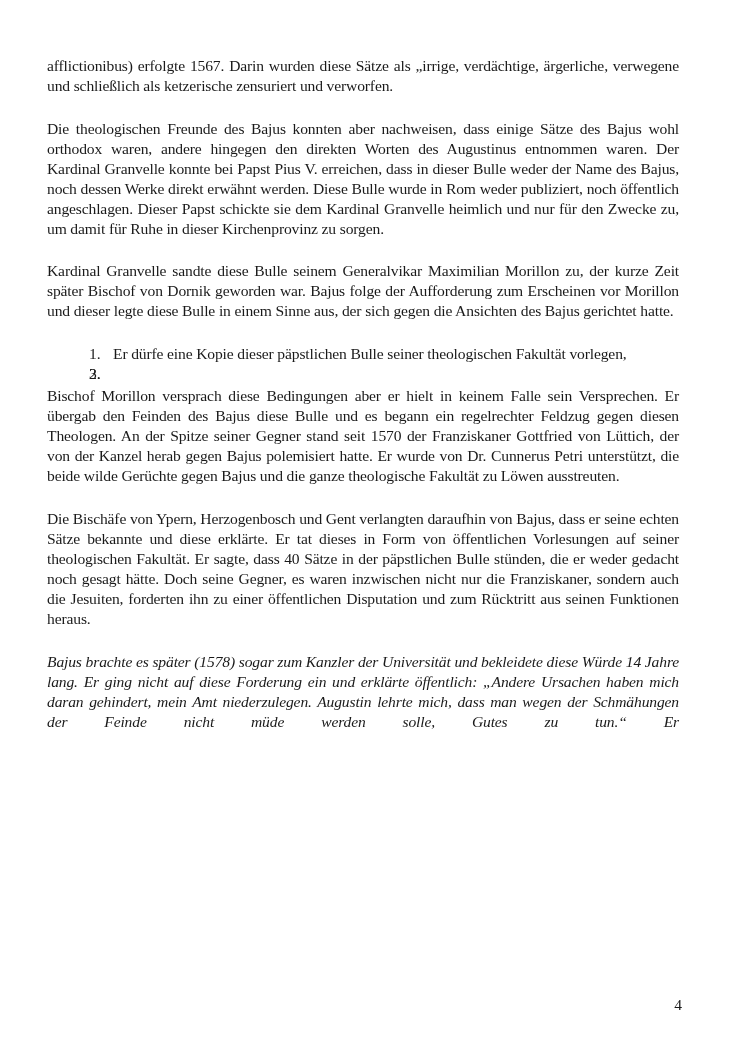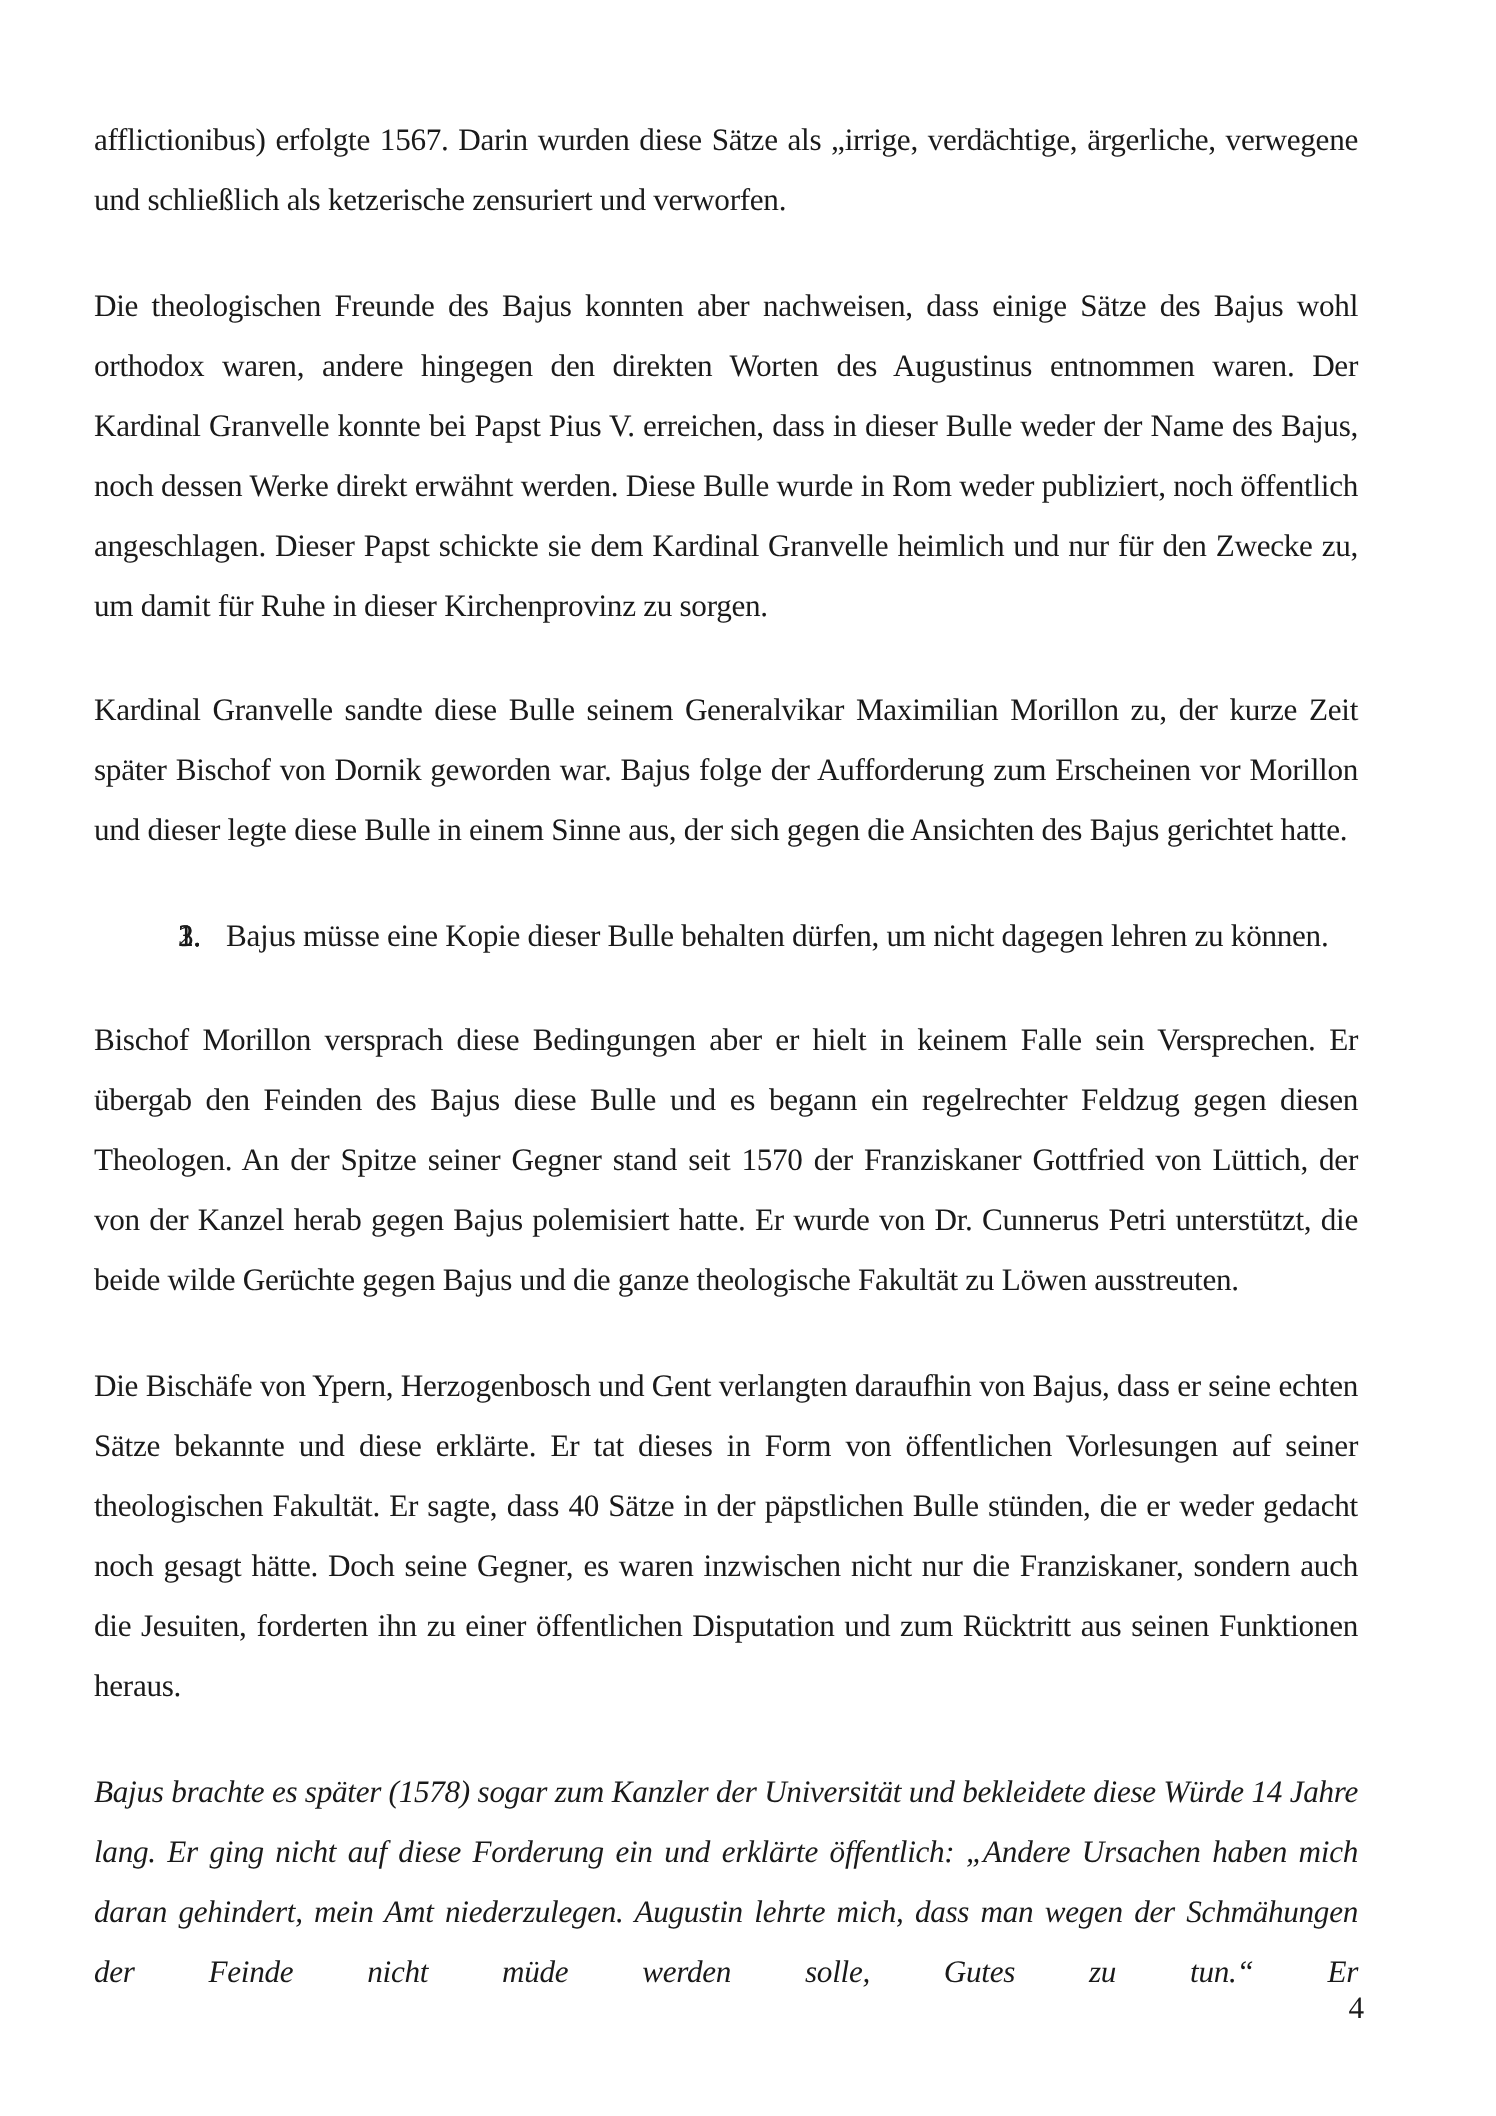--- a/index.html
+++ b/index.html
@@ -14,21 +14,21 @@
       overflow: hidden;
       font-family: "Liberation Serif", "DejaVu Serif", serif;
       color: #1a1a1a;
     }
     .page {
       position: absolute;
       left: 47px;
       top: 56px;
       width: 632px;
       font-size: 15.6px;
-      line-height: 30px;
+      line-height: 20px;
       letter-spacing: -0.15px;
     }
     .para {
       margin: 0 0 22.6px 0;
       text-align: justify;
       text-align-last: left;
     }
     .para.last {
       margin-bottom: 0;
       text-align-last: justify;
@@ -66,27 +66,27 @@
 <body>
 
 <div class="page">
   <p class="para">afflictionibus) erfolgte 1567. Darin wurden diese Sätze als „irrige, verdächtige, ärgerliche, verwegene und schließlich als ketzerische zensuriert und verworfen.</p>
   <p class="para">Die theologischen Freunde des Bajus konnten aber nachweisen, dass einige Sätze des Bajus wohl orthodox waren, andere hingegen den direkten Worten des Augustinus entnommen waren. Der Kardinal Granvelle konnte bei Papst Pius V. erreichen, dass in dieser Bulle weder der Name des Bajus, noch dessen Werke direkt erwähnt werden. Diese Bulle wurde in Rom weder publiziert, noch öffentlich angeschlagen. Dieser Papst schickte sie dem Kardinal Granvelle heimlich und nur für den Zwecke zu, um damit für Ruhe in dieser Kirchenprovinz zu sorgen.</p>
   <p class="para">Kardinal Granvelle sandte diese Bulle seinem Generalvikar Maximilian Morillon zu, der kurze Zeit später Bischof von Dornik geworden war. Bajus folge der Aufforderung zum Erscheinen vor Morillon und dieser legte diese Bulle in einem Sinne aus, der sich gegen die Ansichten des Bajus gerichtet hatte.</p>
 
   <ol class="conditions">
     <li>
       <span class="num">1.</span>
+      <span>Er dürfe eine Kopie dieser päpstlichen Bulle seiner theologischen Fakultät vorlegen,</span>
     </li>
     <li>
       <span class="num">2.</span>
     </li>
     <li>
       <span class="num">3.</span>
-      <span>Bajus müsse eine Kopie dieser Bulle behalten dürfen, um nicht dagegen lehren zu können.</span>
     </li>
   </ol>
 
   <p class="para">Bischof Morillon versprach diese Bedingungen aber er hielt in keinem Falle sein Versprechen. Er übergab den Feinden des Bajus diese Bulle und es begann ein regelrechter Feldzug gegen diesen Theologen. An der Spitze seiner Gegner stand seit 1570 der Franziskaner Gottfried von Lüttich, der von der Kanzel herab gegen Bajus polemisiert hatte. Er wurde von Dr. Cunnerus Petri unterstützt, die beide wilde Gerüchte gegen Bajus und die ganze theologische Fakultät zu Löwen ausstreuten.</p>
   <p class="para">Die Bischäfe von Ypern, Herzogenbosch und Gent verlangten daraufhin von Bajus, dass er seine echten Sätze bekannte und diese erklärte. Er tat dieses in Form von öffentlichen Vorlesungen auf seiner theologischen Fakultät. Er sagte, dass 40 Sätze in der päpstlichen Bulle stünden, die er weder gedacht noch gesagt hätte. Doch seine Gegner, es waren inzwischen nicht nur die Franziskaner, sondern auch die Jesuiten, forderten ihn zu einer öffentlichen Disputation und zum Rücktritt aus seinen Funktionen heraus.</p>
   <p class="para last">Bajus brachte es später (1578) sogar  zum Kanzler der Universität und bekleidete diese Würde 14 Jahre lang. Er ging nicht auf diese Forderung ein  und erklärte öffentlich: „Andere Ursachen haben mich daran gehindert, mein Amt niederzulegen. Augustin lehrte mich, dass man wegen der Schmähungen der Feinde nicht müde werden solle, Gutes zu tun.“ Er</p>
 </div>
 
 <div class="page-number">4</div>
 

